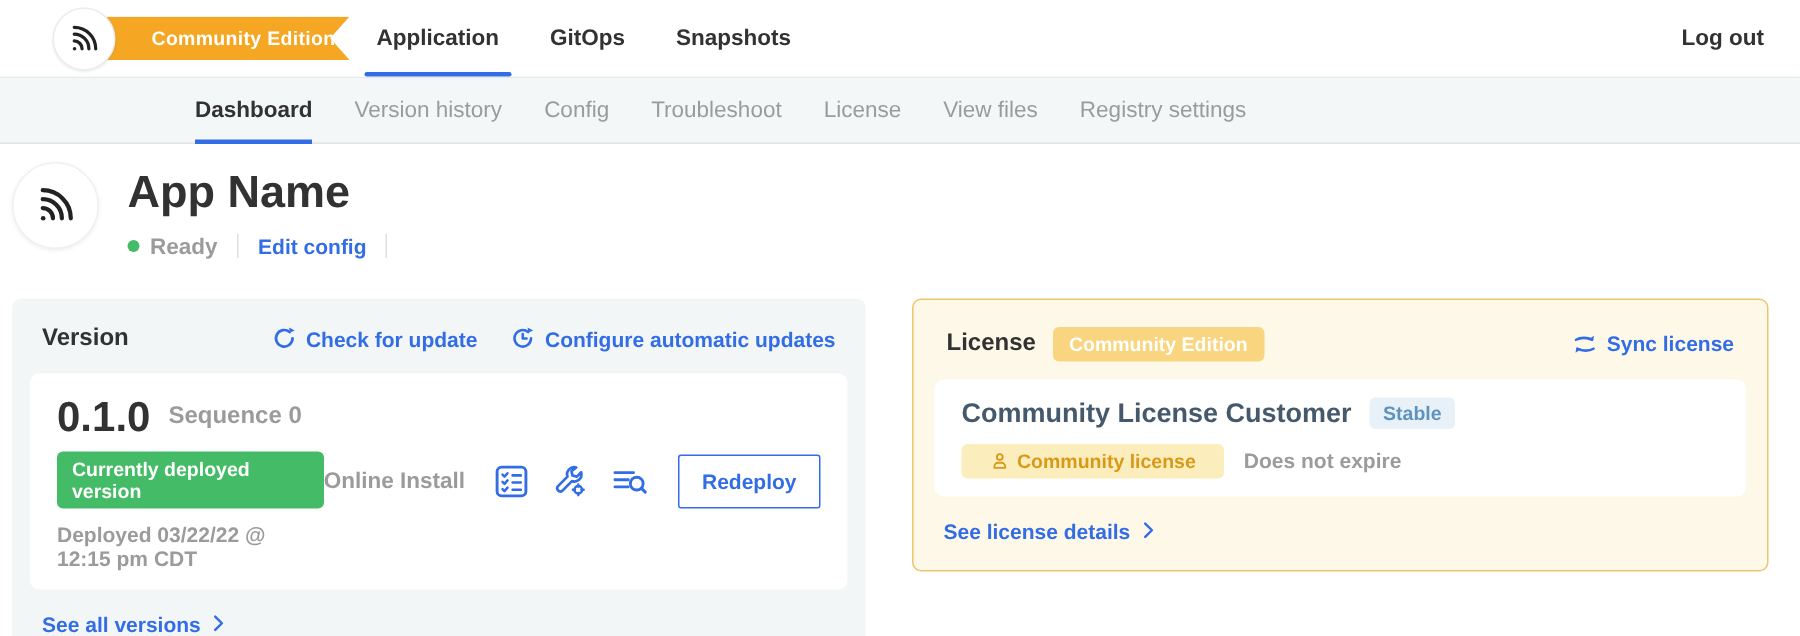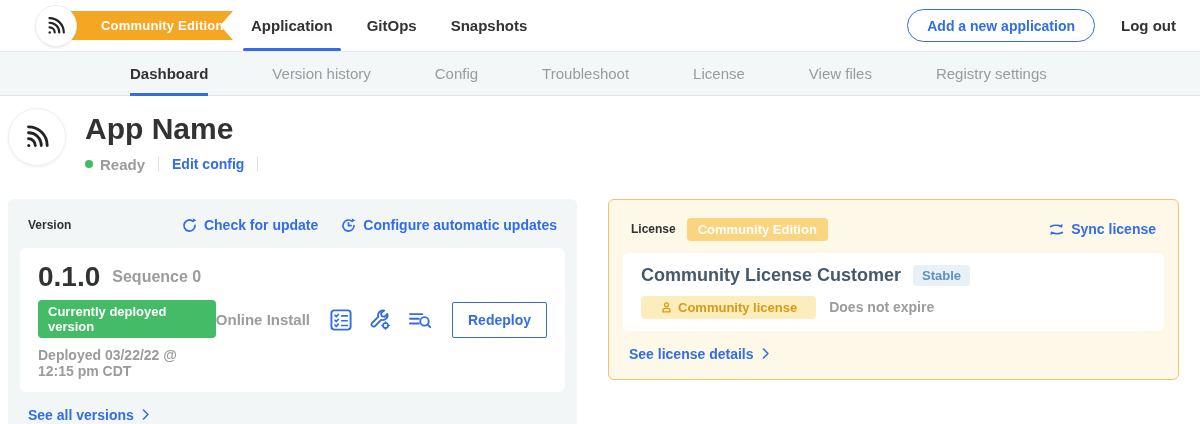--- a/index.html
+++ b/index.html
@@ -22,21 +22,21 @@
   .main-nav .nav-item.active::after { content: ""; position: absolute; left: -4px; right: -4px;
     bottom: 0; height: 3px; background: #326de6; border-radius: 2px; }
   .topbar-spacer { flex: 1; }
   .add-app-btn { border: 1.5px solid #326de6; color: #326de6; background: #fff;
     border-radius: 17px; height: 33px; padding: 0 19px; font-size: 14px; font-weight: 700;
     cursor: pointer; font-family: inherit; }
   .logout { margin-left: 26px; font-size: 15px; font-weight: 600; color: #323232; cursor: pointer; }
 
   
   .subnav { height: 45px; background: #f4f7f7; border-top: 1px solid #e7eaec; border-bottom: 1px solid #dfe3e5;
-    display: flex; align-items: stretch; padding-left: 130px; gap: 64px; }
+    display: flex; align-items: stretch; padding-left: 130px; gap: 28px; }
   .subnav .subnav-item { display: flex; align-items: center; font-size: 15px; font-weight: 500;
     color: #9b9b9b; cursor: pointer; position: relative; }
   .subnav .subnav-item.active { color: #323232; font-weight: 600; }
   .subnav .subnav-item.active::after { content: ""; position: absolute; left: 0; right: 0; bottom: -1px;
     height: 3px; background: #326de6; }
 
   
   .content { padding: 12px 21px 0 8px; }
   .app-header { display: flex; align-items: flex-start; }
   .app-avatar { width: 58px; height: 58px; border-radius: 50%; background: #fff;
@@ -49,21 +49,21 @@
   .status-text { font-size: 15px; font-weight: 600; color: #9b9b9b; }
   .vdiv { width: 1px; height: 16px; background: #dfdfdf; margin: 0 13px; }
   .link { color: #326de6; font-weight: 700; font-size: 14px; cursor: pointer; text-decoration: none; }
   .icon-link { display: inline-flex; align-items: center; gap: 6px; }
 
   .cards-row { display: flex; align-items: flex-start; gap: 31px; margin-top: 26px; }
 
   
   .version-card { width: 569px; background: #f2f6f7; border-radius: 6px; padding: 18px 12px 16px 12px; }
   .card-head { display: flex; align-items: center; padding: 0 8px; }
-  .card-title { font-size: 12px; font-weight: 700; color: #323232; }
+  .card-title { font-size: 16px; font-weight: 700; color: #323232; }
   .version-head-links { margin-left: auto; display: flex; align-items: center; gap: 22px; }
   .white-box { background: #fff; border-radius: 6px; margin-top: 14px;
     padding: 13px 18px; display: flex; align-items: center; }
   .ver-left { flex: 1; }
   .ver-line1 { display: flex; align-items: center; gap: 12px; }
   .ver-number { font-size: 28px; font-weight: 700; color: #323232; }
   .ver-seq { font-size: 16px; font-weight: 600; color: #9b9b9b; }
   .deployed-badge { display: inline-block; margin-top: 7px; background: #44bb66; color: #fff;
     font-size: 13px; font-weight: 700; padding: 4px 10px; border-radius: 4px; }
   .deployed-at { margin-top: 9px; font-size: 14px; font-weight: 600; color: #9b9b9b; }
@@ -112,21 +112,20 @@
     </div>
   </div>
 
   <nav class="main-nav">
     <div class="nav-item active">Application</div>
     <div class="nav-item">GitOps</div>
     <div class="nav-item">Snapshots</div>
   </nav>
 
   <div class="topbar-spacer"></div>
-  <button class="add-app-btn">Add a new application</button>
   <div class="logout">Log out</div>
 </header>
 
 <nav class="subnav">
   <div class="subnav-item active">Dashboard</div>
   <div class="subnav-item">Version history</div>
   <div class="subnav-item">Config</div>
   <div class="subnav-item">Troubleshoot</div>
   <div class="subnav-item">License</div>
   <div class="subnav-item">View files</div>

